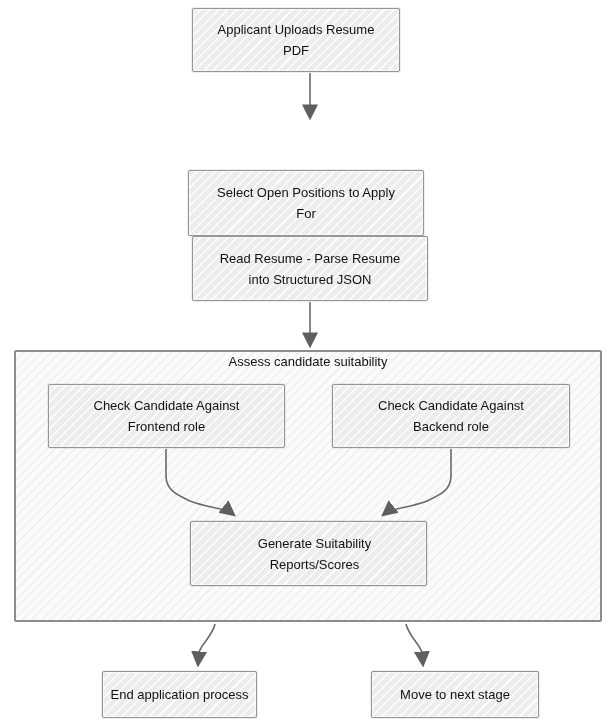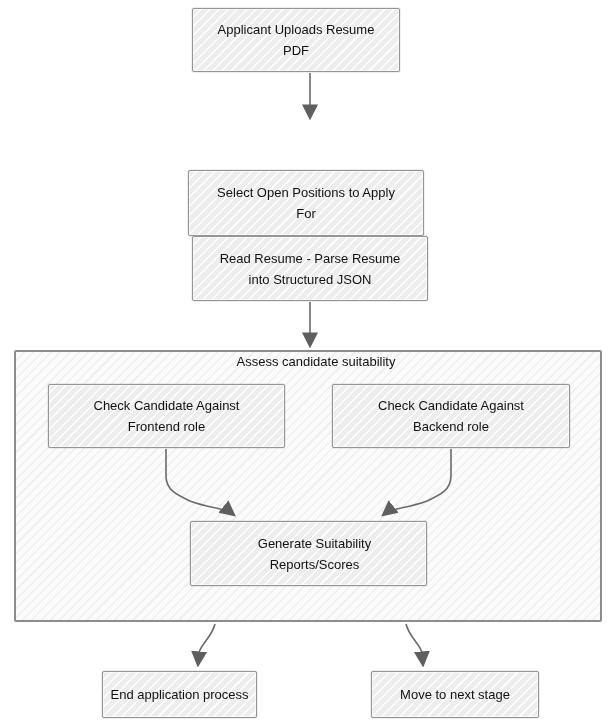--- a/index.html
+++ b/index.html
@@ -21,21 +21,21 @@
     background-color:#fbfbfb;
     background-image:repeating-linear-gradient(135deg,
       rgba(0,0,0,0) 0px, rgba(0,0,0,0) 5px,
       rgba(226,226,226,0.45) 5px, rgba(226,226,226,0.45) 6.5px);
     border:2px solid #8d8d8d;
     border-radius:2px;
   }
   .subgraph-title{
     position:absolute;top:2px;left:0;width:100%;
     text-align:center;
-    font-size:13px;color:#111111;padding-left:8px;
+    font-size:13px;color:#111111;
   }
   .node{
     position:absolute;
     box-sizing:border-box;
     display:flex;align-items:center;justify-content:center;
     text-align:center;
     background-color:#ededed;
     background-image:repeating-linear-gradient(135deg,
       rgba(255,255,255,0) 0px, rgba(255,255,255,0) 5px,
       rgba(255,255,255,0.9) 5px, rgba(255,255,255,0.9) 6.5px);

